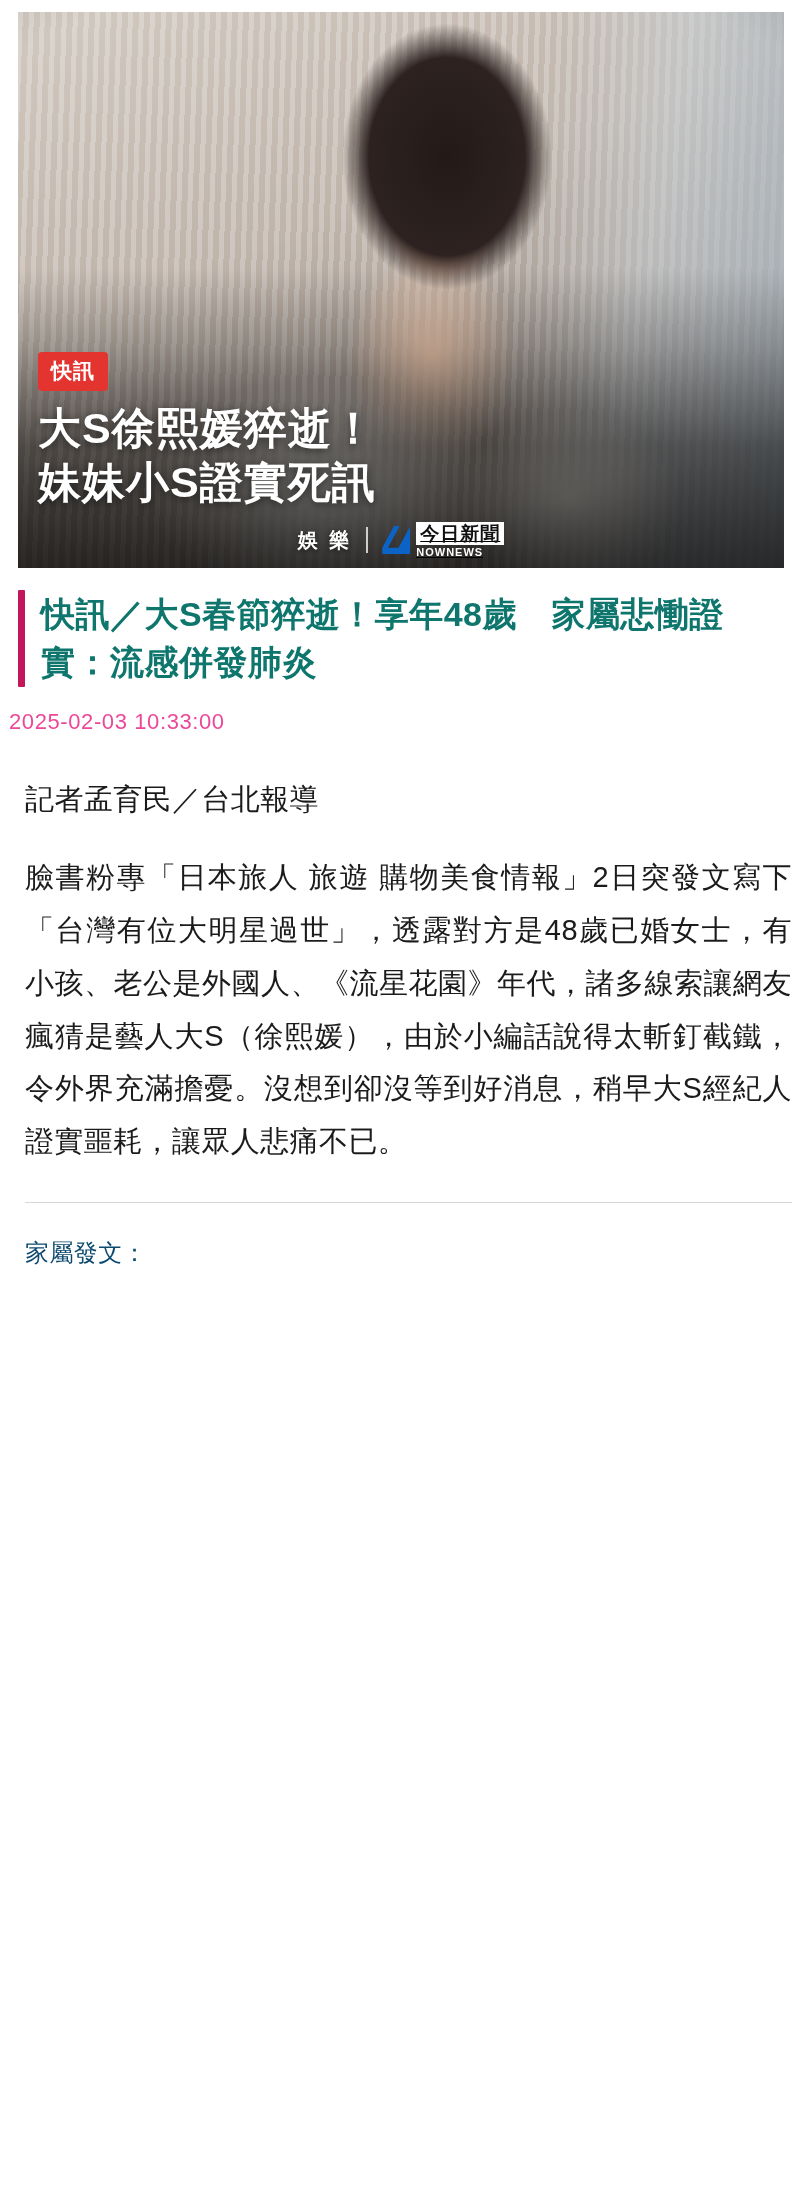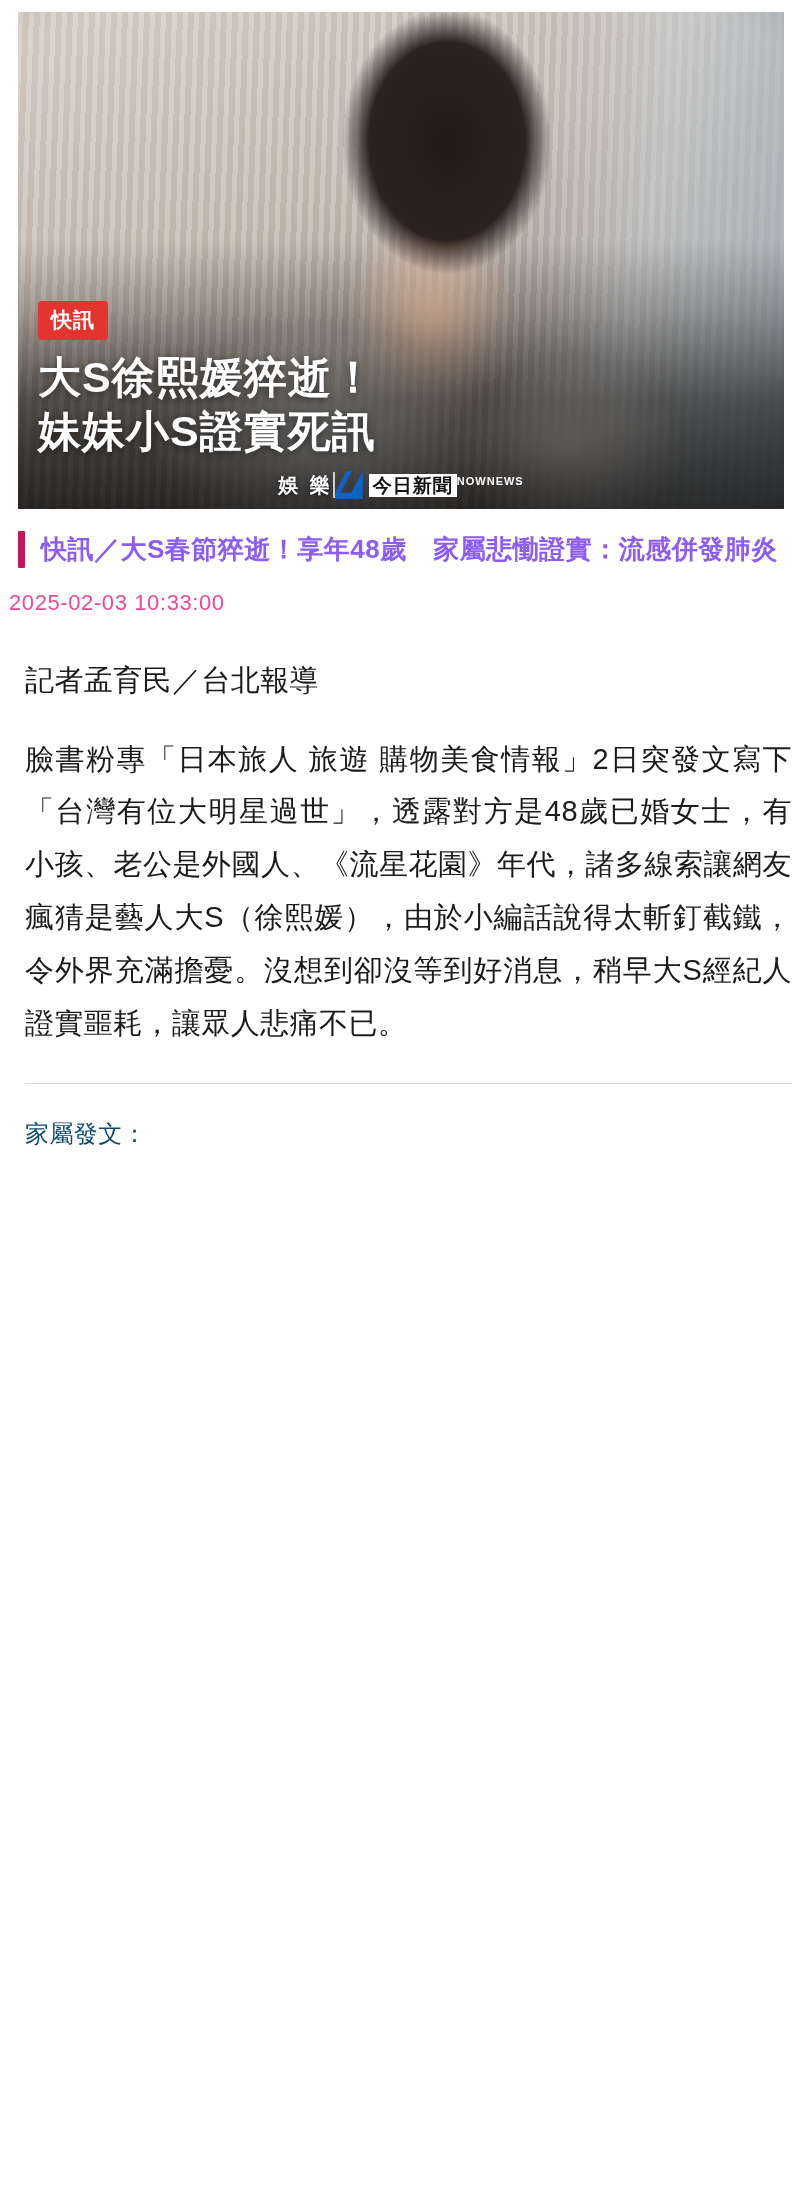--- a/index.html
+++ b/index.html
@@ -21,21 +21,21 @@
     min-height: 2194px;
     background: #ffffff;
     position: relative;
     overflow: hidden;
   }
 
   
   .hero {
     position: relative;
     width: 766px;
-    height: 497px;
+    height: 556px;
     margin: 12px 0 0 18px;
     overflow: hidden;
     background: #ef4444;
   }
   .hero-photo {
     position: absolute;
     inset: 0;
     
     background:
       
@@ -85,20 +85,21 @@
     font-weight: 800;
     line-height: 1.27;
     letter-spacing: 1px;
     text-shadow: 0 2px 8px rgba(0,0,0,0.55);
     margin-bottom: 8px;
   }
   .hero-footer {
     display: flex;
     align-items: center;
     justify-content: center;
+    gap: 14px;
     padding-top: 4px;
   }
   .hero-cat {
     color: #ffffff;
     font-size: 20px;
     letter-spacing: 3px;
     font-weight: 600;
     text-shadow: 0 1px 4px rgba(0,0,0,0.6);
   }
   .hero-sep {
@@ -111,22 +112,23 @@
     align-items: center;
     gap: 6px;
   }
   .brand-mark {
     width: 28px; height: 28px;
     background: #0b63c5;
     clip-path: polygon(0 78%, 42% 0, 62% 0, 20% 78%, 58% 78%, 100% 0, 100% 100%, 0 100%);
   }
   .brand-text {
     display: flex;
-    flex-direction: row;
+    flex-direction: column;
     line-height: 1;
+    text-decoration: underline;
   }
   .brand-cn {
     background: #ffffff;
     color: #111111;
     font-size: 19px;
     font-weight: 800;
     letter-spacing: 1px;
     padding: 2px 4px;
   }
   .brand-en {
@@ -142,24 +144,24 @@
     display: flex;
     gap: 16px;
     margin: 22px 18px 0 18px;
   }
   .headline-bar {
     flex: 0 0 7px;
     background: #c2185b;
     border-radius: 1px;
   }
   .headline {
-    font-size: 26px;
+    font-size: 34px;
     font-weight: 700;
     line-height: 1.42;
-    color: #8b5cf6;
+    color: #0f766e;
     letter-spacing: 0.5px;
   }
   .timestamp {
     margin: 22px 18px 0 9px;
     font-size: 22px;
     color: #ec4899;
     letter-spacing: 0.6px;
   }
 
   

